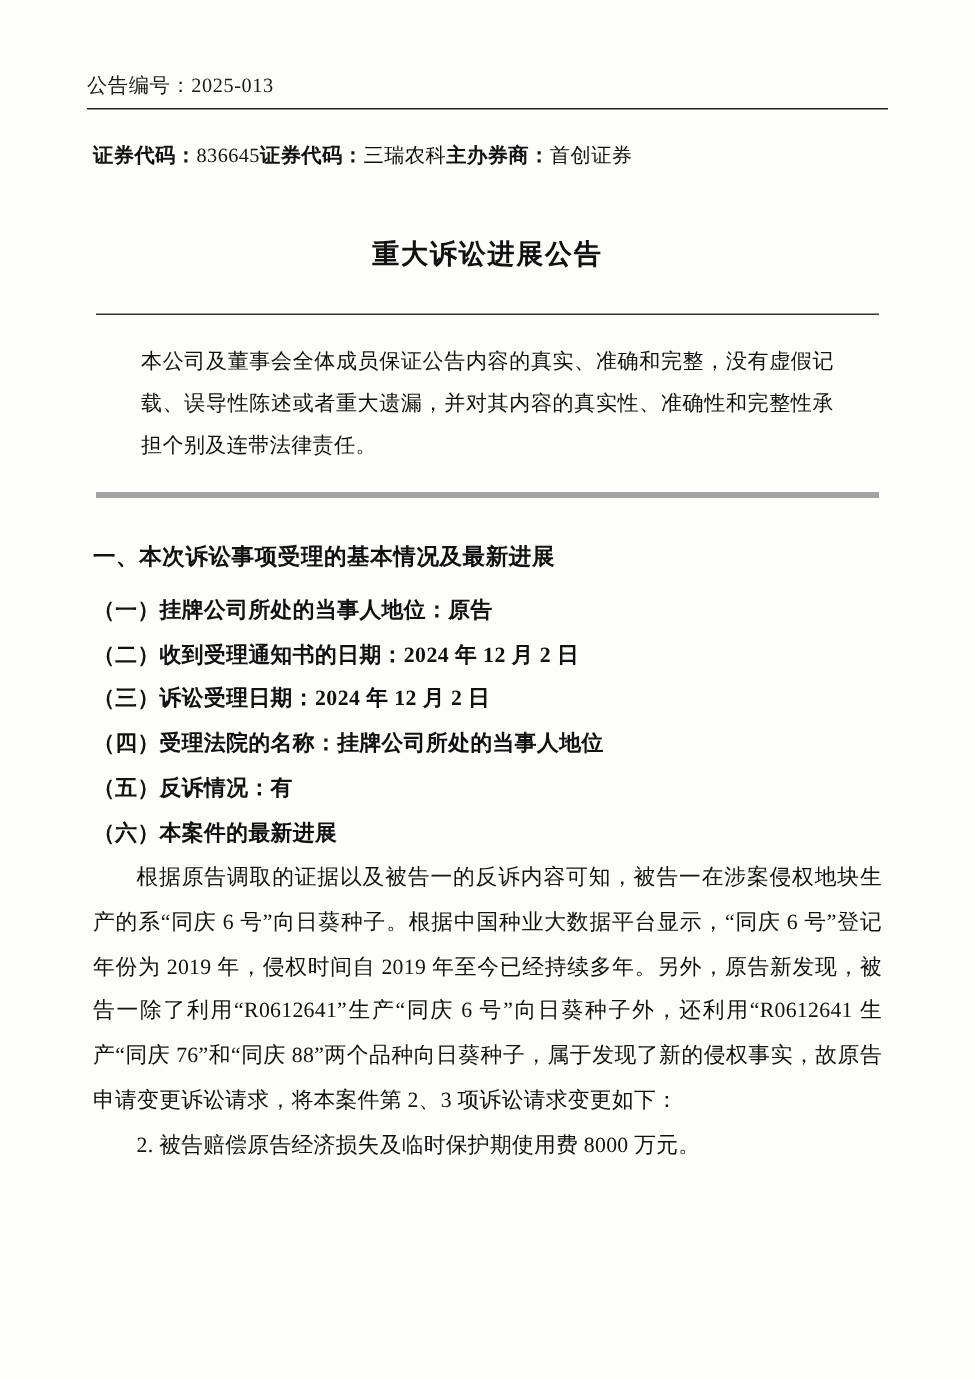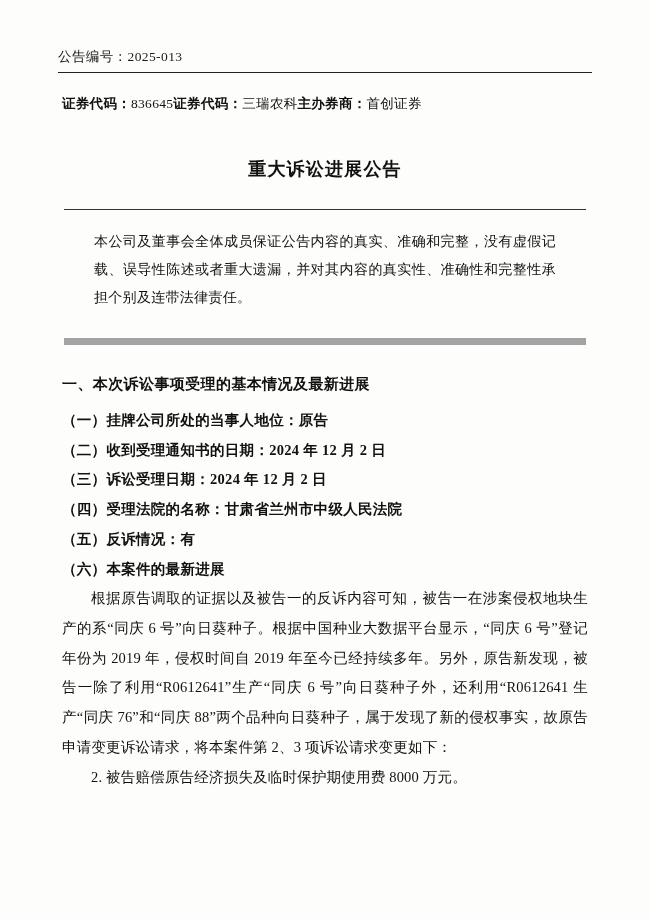--- a/index.html
+++ b/index.html
@@ -54,22 +54,22 @@
     margin-bottom: 22px;
   }
   .title-line {
     font-size: 18px;
     font-weight: bold;
     letter-spacing: 1.2px;
     line-height: 2.0;
   }
   .notice-box {
     border-top: 1px solid #333;
-    border-bottom: 7px solid #a3a3a3;
-    padding: 18px 30px 26px 30px;
+    border-bottom: 4px solid #a3a3a3;
+    padding: 18px 30px 16px 30px;
     margin: 8px 6px 0 6px;
   }
   .notice-text {
     font-size: 14px;
     line-height: 2.0;
     text-align: justify;
     text-justify: inter-ideograph;
     letter-spacing: 0.3px;
   }
   .section-heading {
@@ -130,21 +130,21 @@
 
   <div class="notice-box">
     <div class="notice-text">本公司及董事会全体成员保证公告内容的真实、准确和完整，没有虚假记载、误导性陈述或者重大遗漏，并对其内容的真实性、准确性和完整性承担个别及连带法律责任。</div>
   </div>
 
   <div class="section-heading">一、本次诉讼事项受理的基本情况及最新进展</div>
 
   <div class="item-line">（一）挂牌公司所处的当事人地位：原告</div>
   <div class="item-line">（二）收到受理通知书的日期：2024 年 12 月 2 日</div>
   <div class="item-line">（三）诉讼受理日期：2024 年 12 月 2 日</div>
-  <div class="item-line">（四）受理法院的名称：甘肃省兰州市中级人民法院</div>
+  <div class="item-line">（四）受理法院的名称：挂牌公司所处的当事人地位</div>
   <div class="item-line">（五）反诉情况：有</div>
   <div class="item-line">（六）本案件的最新进展</div>
 
   <div class="para">根据原告调取的证据以及被告一的反诉内容可知，被告一在涉案侵权地块生产的系“同庆 6 号”向日葵种子。根据中国种业大数据平台显示，“同庆 6 号”登记年份为 2019 年，侵权时间自 2019 年至今已经持续多年。另外，原告新发现，被告一除了利用“R0612641”生产“同庆 6 号”向日葵种子外，还利用“R0612641 生产“同庆 76”和“同庆 88”两个品种向日葵种子，属于发现了新的侵权事实，故原告申请变更诉讼请求，将本案件第 2、3 项诉讼请求变更如下：</div>
 
   <div class="numbered">2. 被告赔偿原告经济损失及临时保护期使用费 8000 万元。</div>
 
 </div>
 
 </body></html>

